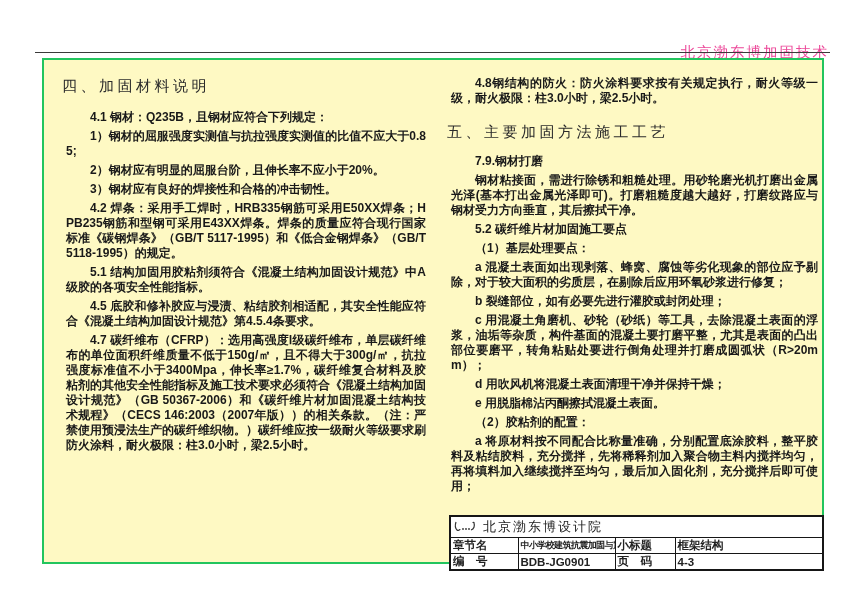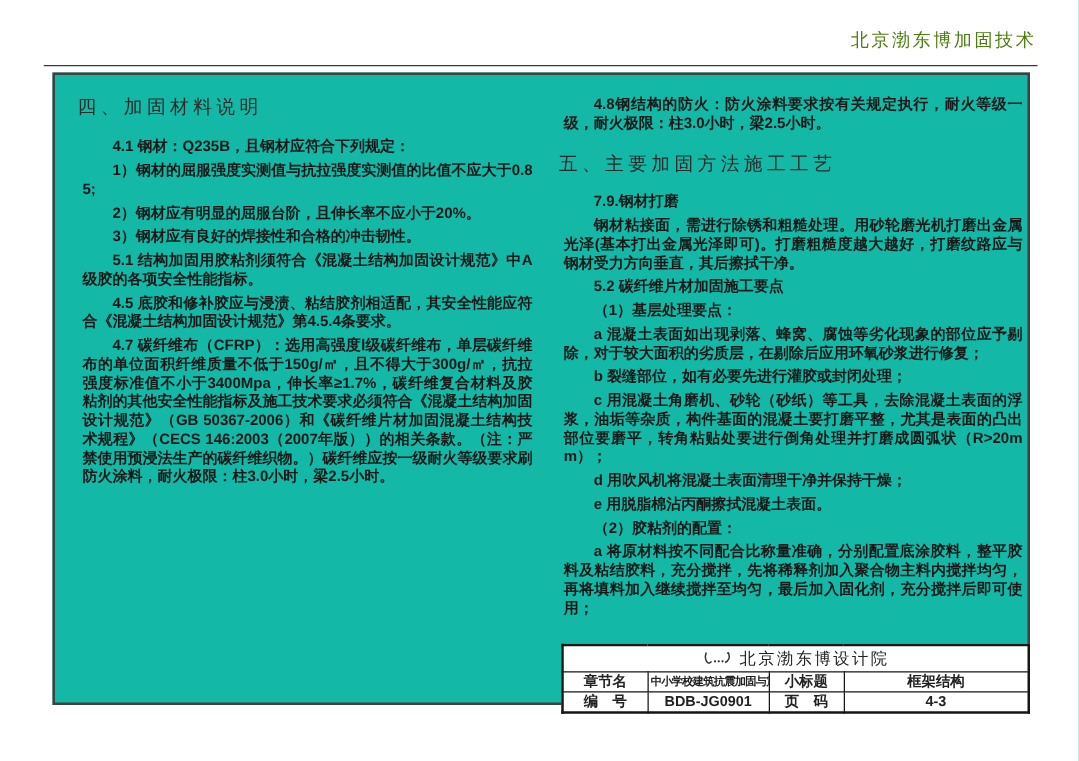--- a/index.html
+++ b/index.html
@@ -3,32 +3,32 @@
 <meta charset="utf-8">
 <style>
   html,body{margin:0;padding:0;}
   body{
     width:863px;height:609px;position:relative;overflow:hidden;
     background:#ffffff;color:#1b1b1b;
     font-family:"Liberation Sans", sans-serif;
   }
   
   .hdr-text{
-    position:absolute;top:23px;right:34px;
+    position:absolute;top:43px;right:34px;
     font-family:"Liberation Serif", serif;
-    font-size:14.5px;letter-spacing:2px;color:#4d7c0f;text-align:center;
+    font-size:14.5px;letter-spacing:2px;color:#ec4899;text-align:center;
   }
   .hdr-rule{
     position:absolute;left:35px;right:33px;top:52px;
     border-top:1.5px solid #3a3a3a;height:0;
   }
   
   .frame{
     position:absolute;left:42px;top:58px;width:782px;height:506px;
-    border:2px solid #404040;background:#14b8a6;box-sizing:border-box;
+    border:2px solid #22c55e;background:#fef9c3;box-sizing:border-box;
   }
   .col{position:absolute;top:12px;}
   .col-left{left:18px;width:368px;}
   .col-right{left:403px;width:375px;}
   .sec-heading{
     font-family:"Liberation Serif", serif;
     font-size:15px;font-weight:normal;letter-spacing:3.5px;color:#2b2b2b;
     margin:4px 0 14px 0;line-height:20px;
   }
   .col-right .sec-heading{margin:16px 15px 12px 0;}
@@ -37,21 +37,21 @@
     text-indent:2em;text-align:justify;color:#191919;
     word-break:break-all;
   }
   
   .titleblock{
     position:absolute;left:449px;top:515px;width:373px;height:51px;
     border-collapse:collapse;table-layout:fixed;background:#fff;
     border:2px solid #161616;
   }
   .titleblock td{
-    border:1px solid #161616;padding:0 2px;text-align:center;
+    border:1px solid #161616;padding:0 2px;
     vertical-align:middle;overflow:hidden;white-space:nowrap;
   }
   .tb-head{
     font-family:"Liberation Serif", serif;
     font-size:13px;letter-spacing:2px;height:20px;color:#222;
   }
   .tb-head .logo{display:inline-block;vertical-align:-2px;margin-right:6px;}
   .tb-label{font-size:11.5px;font-weight:600;height:15px;color:#222;}
   .tb-val{font-size:11.5px;font-weight:600;color:#222;}
   .tb-small{font-size:9px;letter-spacing:-0.6px;font-weight:600;}
@@ -63,20 +63,21 @@
 <div class="hdr-rule"></div>
 
 <div class="frame">
 
   <div class="col col-left">
     <div class="sec-heading">四、加固材料说明</div>
     <p class="para">4.1 钢材：Q235B，且钢材应符合下列规定：</p>
     <p class="para">1）钢材的屈服强度实测值与抗拉强度实测值的比值不应大于0.85;</p>
     <p class="para">2）钢材应有明显的屈服台阶，且伸长率不应小于20%。</p>
     <p class="para">3）钢材应有良好的焊接性和合格的冲击韧性。</p>
+    <p class="para">4.2 焊条：采用手工焊时，HRB335钢筋可采用E50XX焊条；HPB235钢筋和型钢可采用E43XX焊条。焊条的质量应符合现行国家标准《碳钢焊条》（GB/T 5117-1995）和《低合金钢焊条》（GB/T 5118-1995）的规定。</p>
     <p class="para">5.1 结构加固用胶粘剂须符合《混凝土结构加固设计规范》中A级胶的各项安全性能指标。</p>
     <p class="para">4.5 底胶和修补胶应与浸渍、粘结胶剂相适配，其安全性能应符合《混凝土结构加固设计规范》第4.5.4条要求。</p>
     <p class="para">4.7 碳纤维布（CFRP）：选用高强度Ⅰ级碳纤维布，单层碳纤维布的单位面积纤维质量不低于150g/㎡，且不得大于300g/㎡，抗拉强度标准值不小于3400Mpa，伸长率≥1.7%，碳纤维复合材料及胶粘剂的其他安全性能指标及施工技术要求必须符合《混凝土结构加固设计规范》（GB 50367-2006）和《碳纤维片材加固混凝土结构技术规程》（CECS 146:2003（2007年版））的相关条款。（注：严禁使用预浸法生产的碳纤维织物。）碳纤维应按一级耐火等级要求刷防火涂料，耐火极限：柱3.0小时，梁2.5小时。</p>
   </div>
 
   <div class="col col-right">
     <p class="para">4.8钢结构的防火：防火涂料要求按有关规定执行，耐火等级一级，耐火极限：柱3.0小时，梁2.5小时。</p>
     <div class="sec-heading">五、主要加固方法施工工艺</div>
     <p class="para">7.9.钢材打磨</p>
     <p class="para">钢材粘接面，需进行除锈和粗糙处理。用砂轮磨光机打磨出金属光泽(基本打出金属光泽即可)。打磨粗糙度越大越好，打磨纹路应与钢材受力方向垂直，其后擦拭干净。</p>

